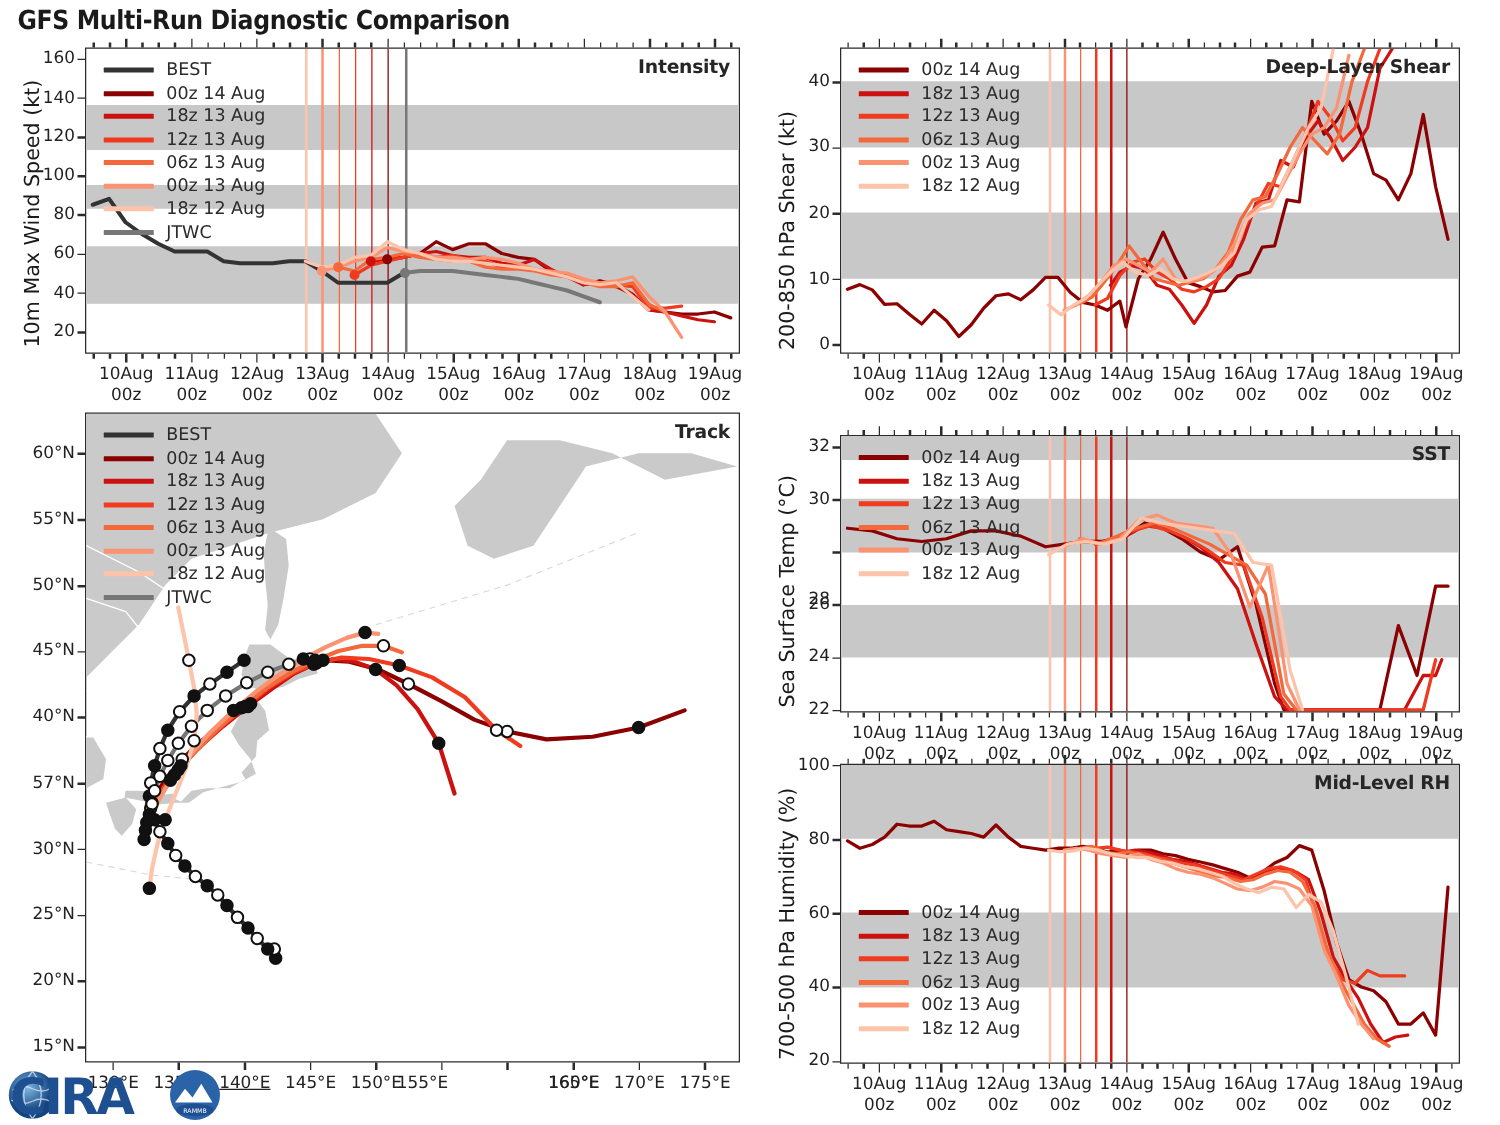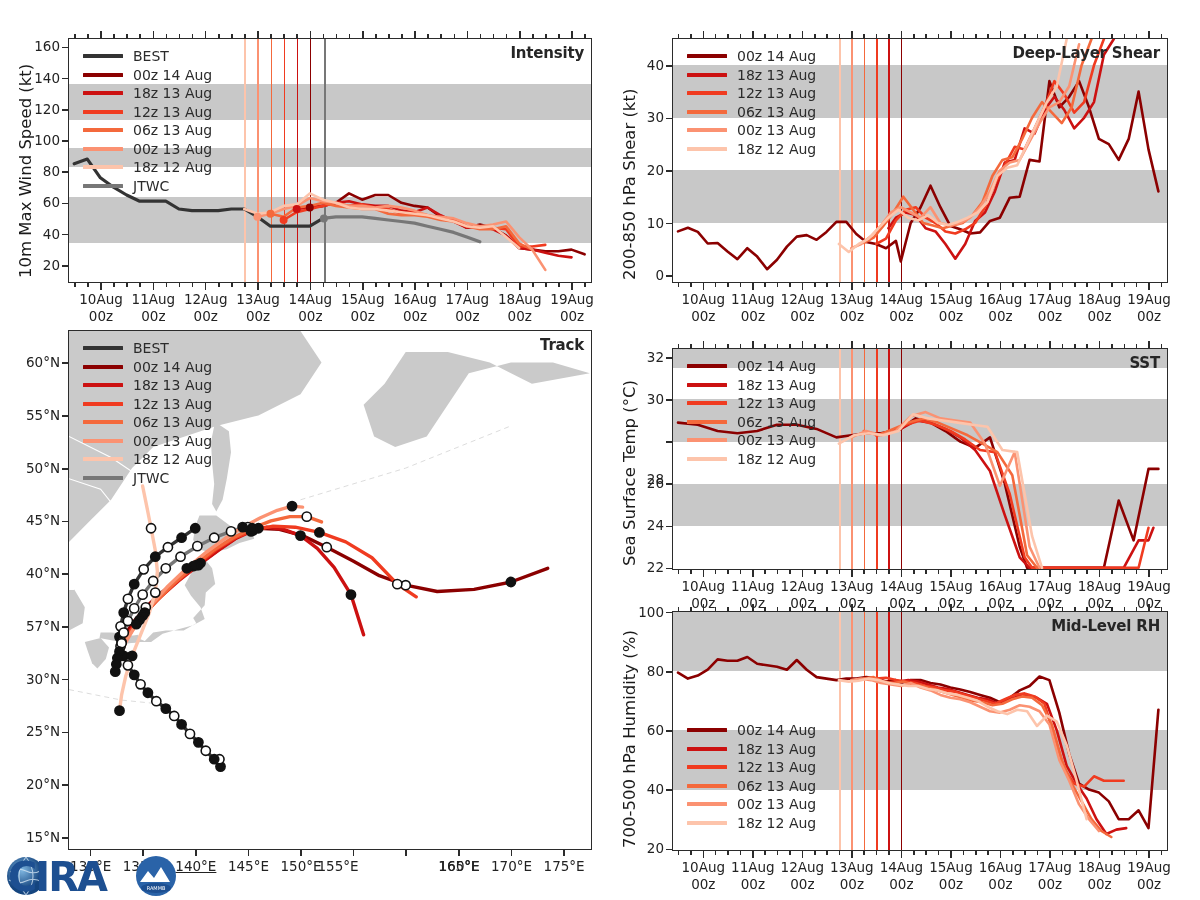--- a/index.html
+++ b/index.html
@@ -49,20 +49,21 @@
   
   .cira{position:absolute;left:4px;top:852px;}
   .ciratext{font-family:"DejaVu Sans","Liberation Sans",sans-serif;font-weight:bold;
             font-size:40px;fill:#1d4f91;letter-spacing:-2px;}
 </style>
 </head>
 <body>
 
 <div id="root">
 
+  <div class="maintitle">GFS Multi-Run Diagnostic Comparison</div>
 
   <div class="frame" id="panel-intensity" style="left:68px;top:38px;width:524px;height:245px;">
     <div class="plotclip" id="clip-intensity">
         <div class="band" style="top: 157.56px; height: 46.8px;"></div>
         <div class="band" style="top: 109.2px; height: 18.72px;"></div>
         <div class="band" style="top: 45.24px; height: 35.88px;"></div>
         <div class="vline" style="left: 175.345px; background: rgb(253, 196, 171);"></div>
         <div class="vline" style="left: 188.43px; background: rgb(251, 146, 114);"></div>
         <div class="vline" style="left: 201.516px; background: rgb(244, 105, 60);"></div>
         <div class="vline" style="left: 214.601px; background: rgb(240, 59, 32);"></div>

